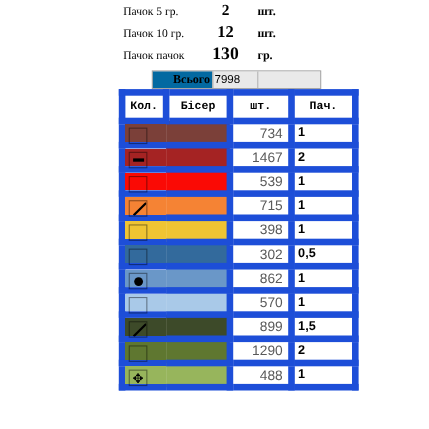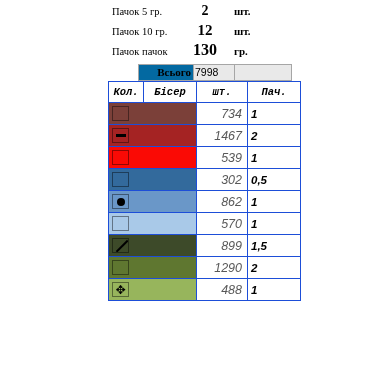--- a/index.html
+++ b/index.html
@@ -102,24 +102,23 @@
 
   
   .legend-table {
     position: absolute;
     left: 108px;
     top: 81px;
     border-collapse: collapse;
     background: #ffffff;
   }
   .legend-table td, .legend-table th {
-    border: 1px solid #1d4ed8;
+    border: 6px solid #1d4ed8;
     padding: 0;
     margin: 0;
-    font-style: italic;
   }
   .legend-table thead th {
     height: 20px;
     background: #ffffff;
     font-size: 10.5px;
     font-weight: bold;
     color: #000;
     font-family: "Liberation Mono", "DejaVu Sans Mono", monospace;
     text-align: center;
     vertical-align: middle;
@@ -279,20 +278,40 @@
           <td class="swatch-sym" style="background: rgb(250, 10, 5);">
             <div class="sym-box">
               <span class="sym-glyph g-none"></span>
             </div>
           </td>
           <td class="swatch-fill" style="background: rgb(250, 10, 5);"></td>
           <td class="qty">539</td>
           <td class="pack">1</td>
         </tr>
         <tr>
+          <td class="swatch-sym" style="background: rgb(245, 131, 52);">
+            <div class="sym-box">
+              <span class="sym-glyph g-slash"></span>
+            </div>
+          </td>
+          <td class="swatch-fill" style="background: rgb(245, 131, 52);"></td>
+          <td class="qty">715</td>
+          <td class="pack">1</td>
+        </tr>
+        <tr>
+          <td class="swatch-sym" style="background: rgb(239, 196, 51);">
+            <div class="sym-box">
+              <span class="sym-glyph g-none"></span>
+            </div>
+          </td>
+          <td class="swatch-fill" style="background: rgb(239, 196, 51);"></td>
+          <td class="qty">398</td>
+          <td class="pack">1</td>
+        </tr>
+        <tr>
           <td class="swatch-sym" style="background: rgb(51, 106, 156);">
             <div class="sym-box">
               <span class="sym-glyph g-none"></span>
             </div>
           </td>
           <td class="swatch-fill" style="background: rgb(51, 106, 156);"></td>
           <td class="qty">302</td>
           <td class="pack">0,5</td>
         </tr>
         <tr>

